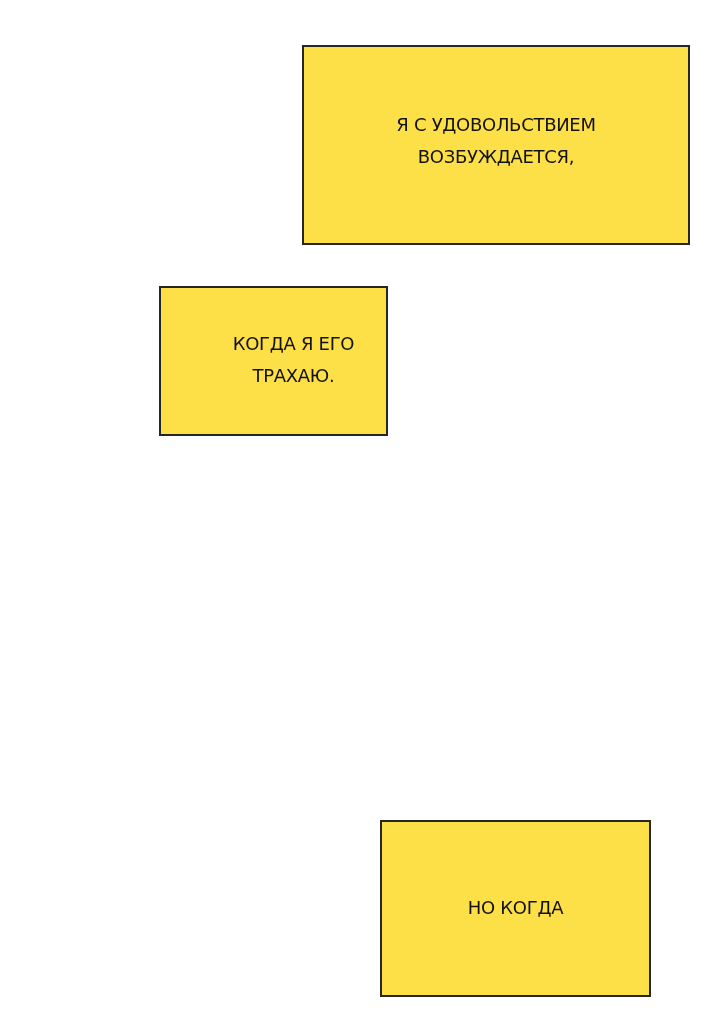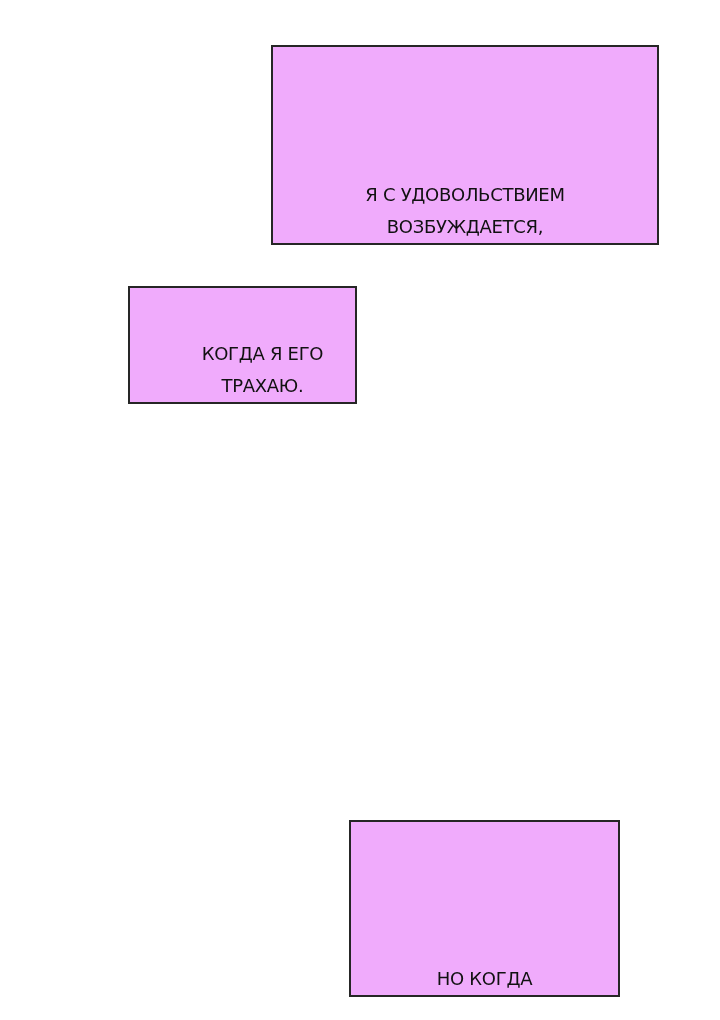--- a/index.html
+++ b/index.html
@@ -11,39 +11,40 @@
       position: relative;
       width: 720px;
       height: 1020px;
       background: #ffffff;
       overflow: hidden;
     }
     .caption-box {
       position: absolute;
       box-sizing: border-box;
       border: 2px solid #262626;
-      background: #f0abfc;
+      background: #fde047;
       display: flex;
-      align-items: flex-end;
+      align-items: center;
       justify-content: center;
+      margin-left: 31px;
     }
     .caption-text {
       font-family: "DejaVu Sans", sans-serif;
       font-size: 18px;
       line-height: 32px;
       color: #111111;
       text-align: center;
       letter-spacing: -0.3px;
       text-transform: uppercase;
     }
     .caption-text span { display: block; white-space: nowrap; }
 
     #box-1 { left: 271px; top: 45px; width: 388px; height: 200px; }
     #box-1 .caption-text { margin-top: -8px; }
-    #box-2 { left: 128px; top: 286px; width: 229px; height: 118px; padding-left: 40px; }
+    #box-2 { left: 128px; top: 286px; width: 229px; height: 150px; padding-left: 40px; }
     #box-2 .caption-text { margin-top: -2px; }
     #box-3 { left: 349px; top: 820px; width: 271px; height: 177px; }
     #box-3 .caption-text { margin-top: -2px; }
   </style>
 </head>
 <body>
 
 <div class="page">
 
   <div class="caption-box" id="box-1">

